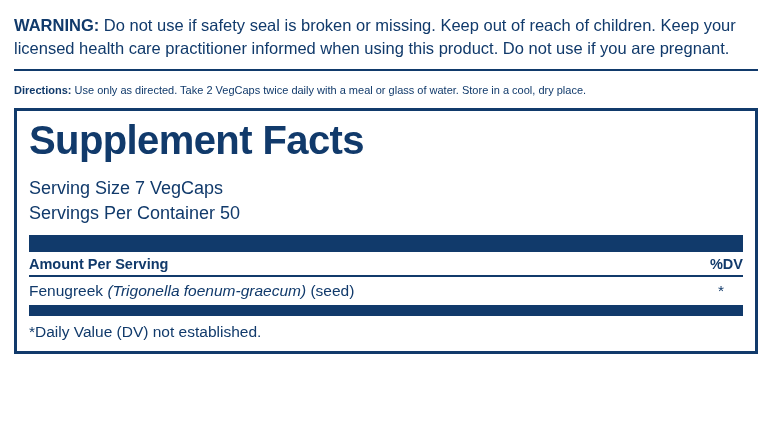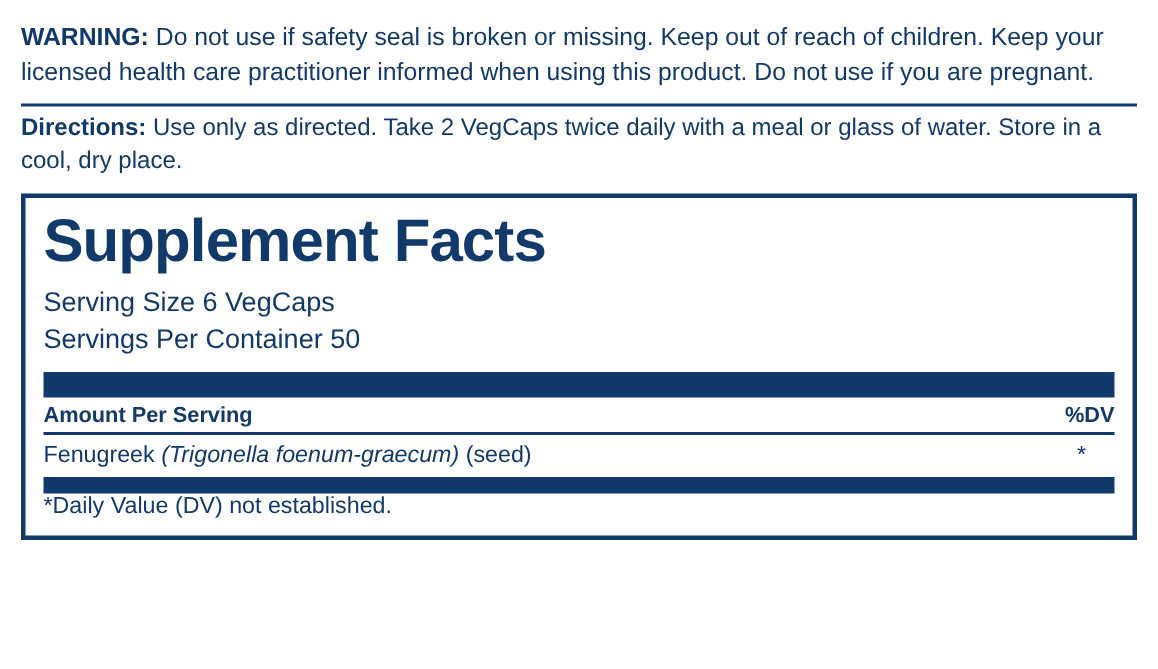--- a/index.html
+++ b/index.html
@@ -33,41 +33,41 @@
     font-weight: bold;
   }
   .rule {
     border: 0;
     border-top: 2px solid #113A6B;
     margin: 9px 0 0 0;
   }
 
   
   .directions {
-    padding-top: 4px;
-    font-size: 16px;
+    padding-top: 12px;
+    font-size: 11px;
     line-height: 1.38;
   }
   .directions .lead {
     font-weight: bold;
   }
 
   
   .panel {
     margin-top: 10px;
     border: 3px solid #113A6B;
     padding: 6px 12px 10px 12px;
     box-sizing: border-box;
   }
   .panel-title {
     font-size: 40px;
     font-weight: bold;
     letter-spacing: -0.6px;
     line-height: 1.08;
-    margin: 2px 0 6px 0;
+    margin: 2px 0 14px 0;
   }
   .serving-line {
     font-size: 18px;
     line-height: 1.42;
     font-weight: normal;
   }
 
   .bar {
     background: #113A6B;
     height: 17px;
@@ -110,20 +110,21 @@
     text-align: center;
   }
 
   .thinbar {
     background: #113A6B;
     height: 11px;
   }
 
   .footnote {
     font-size: 15.5px;
+    padding-top: 7px;
   }
 
   
   .other {
     padding-top: 8px;
     font-size: 16.5px;
     line-height: 1.35;
   }
   .other .lead {
     font-weight: bold;
@@ -139,21 +140,21 @@
   </div>
 
   <hr class="rule">
 
   <div class="directions">
     <span class="lead">Directions:</span><span> Use only as directed. Take 2 VegCaps twice daily with a meal or glass of water. Store in a cool, dry place.</span>
   </div>
 
   <div class="panel">
     <div class="panel-title">Supplement Facts</div>
-    <div class="serving-line">Serving Size 6 VegCaps</div>
+    <div class="serving-line">Serving Size 7 VegCaps</div>
     <div class="serving-line">Servings Per Container 50</div>
 
     <div class="bar"></div>
 
     <div class="amount-row">
       <span>Amount Per Serving</span>
       <span>%DV</span>
     </div>
 
     <div class="ingredient-row">

